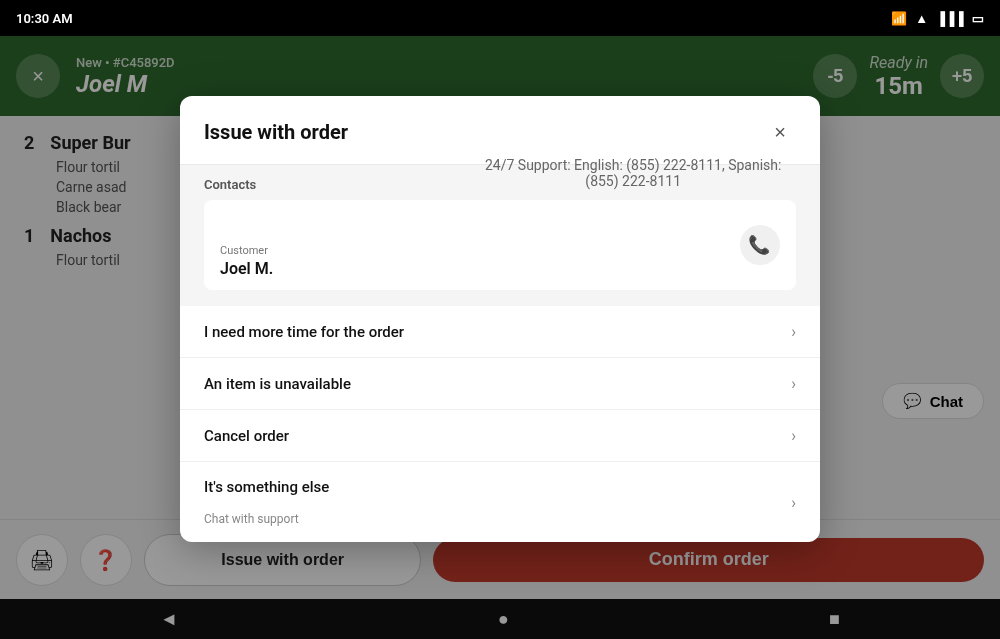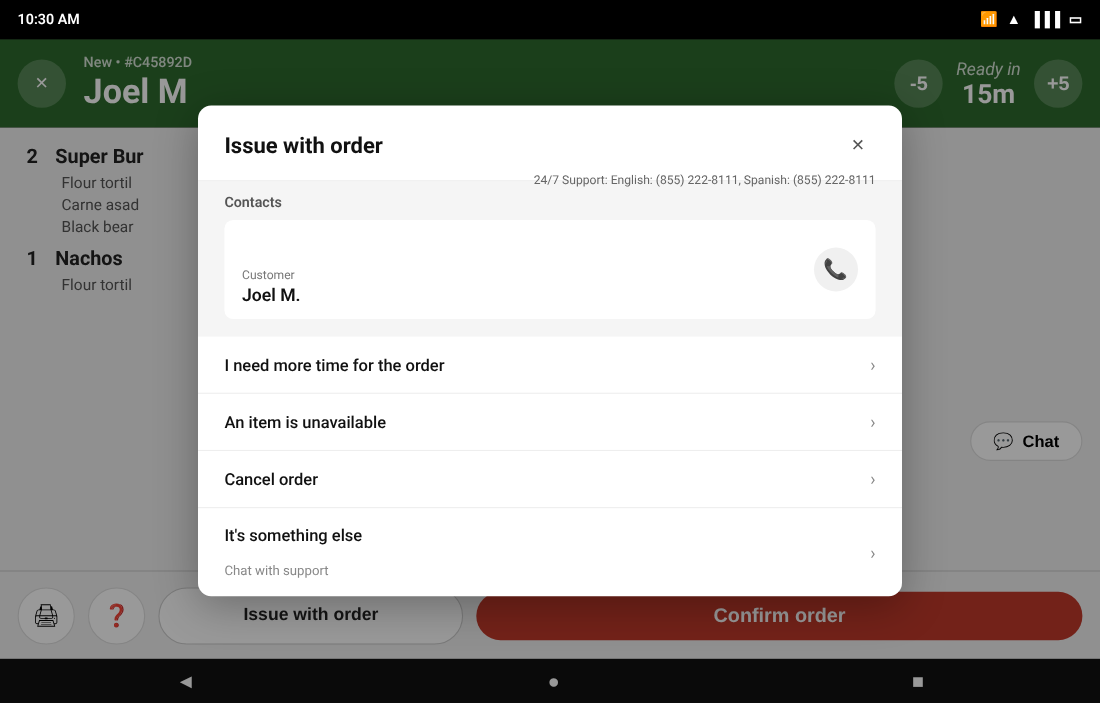--- a/index.html
+++ b/index.html
@@ -55,22 +55,23 @@
     #order-info {
       flex: 1;
     }
     #order-subtitle {
       color: rgba(255,255,255,0.8);
       font-size: 13px;
       font-weight: 500;
     }
     #customer-name {
       color: #fff;
-      font-size: 31px;
-      font-weight: 700;
+      font-size: 24px;
+      font-weight: 700;
+      font-style: italic;
     }
     #time-controls {
       display: flex;
       align-items: center;
       gap: 12px;
     }
     #minus-btn, #plus-btn {
       width: 44px;
       height: 44px;
       border-radius: 50%;
@@ -407,21 +408,21 @@
 
 <div id="overlay">
   <div id="modal">
     <div id="modal-header">
       <span id="modal-title">Issue with order</span>
       <button id="modal-close">×</button>
     </div>
     <div id="contacts-section">
       <div style="display:flex; justify-content:space-between; align-items:flex-start;">
         <span id="contacts-label">Contacts</span>
-        <span id="contacts-support" style="font-size:11px;color:#666;max-width:55%;text-align:left;">24/7 Support: English: (855) 222-8111, Spanish: (855) 222-8111</span>
+        <span id="contacts-support" style="font-size:14px;color:#666;max-width:55%;text-align:center;">24/7 Support: English: (855) 222-8111, Spanish: (855) 222-8111</span>
       </div>
       <div id="customer-row">
         <div>
           <div id="customer-info-name">Customer</div>
           <div id="customer-display-name">Joel M.</div>
         </div>
         <button id="call-btn">
           <span>📞</span>
         </button>
       </div>

